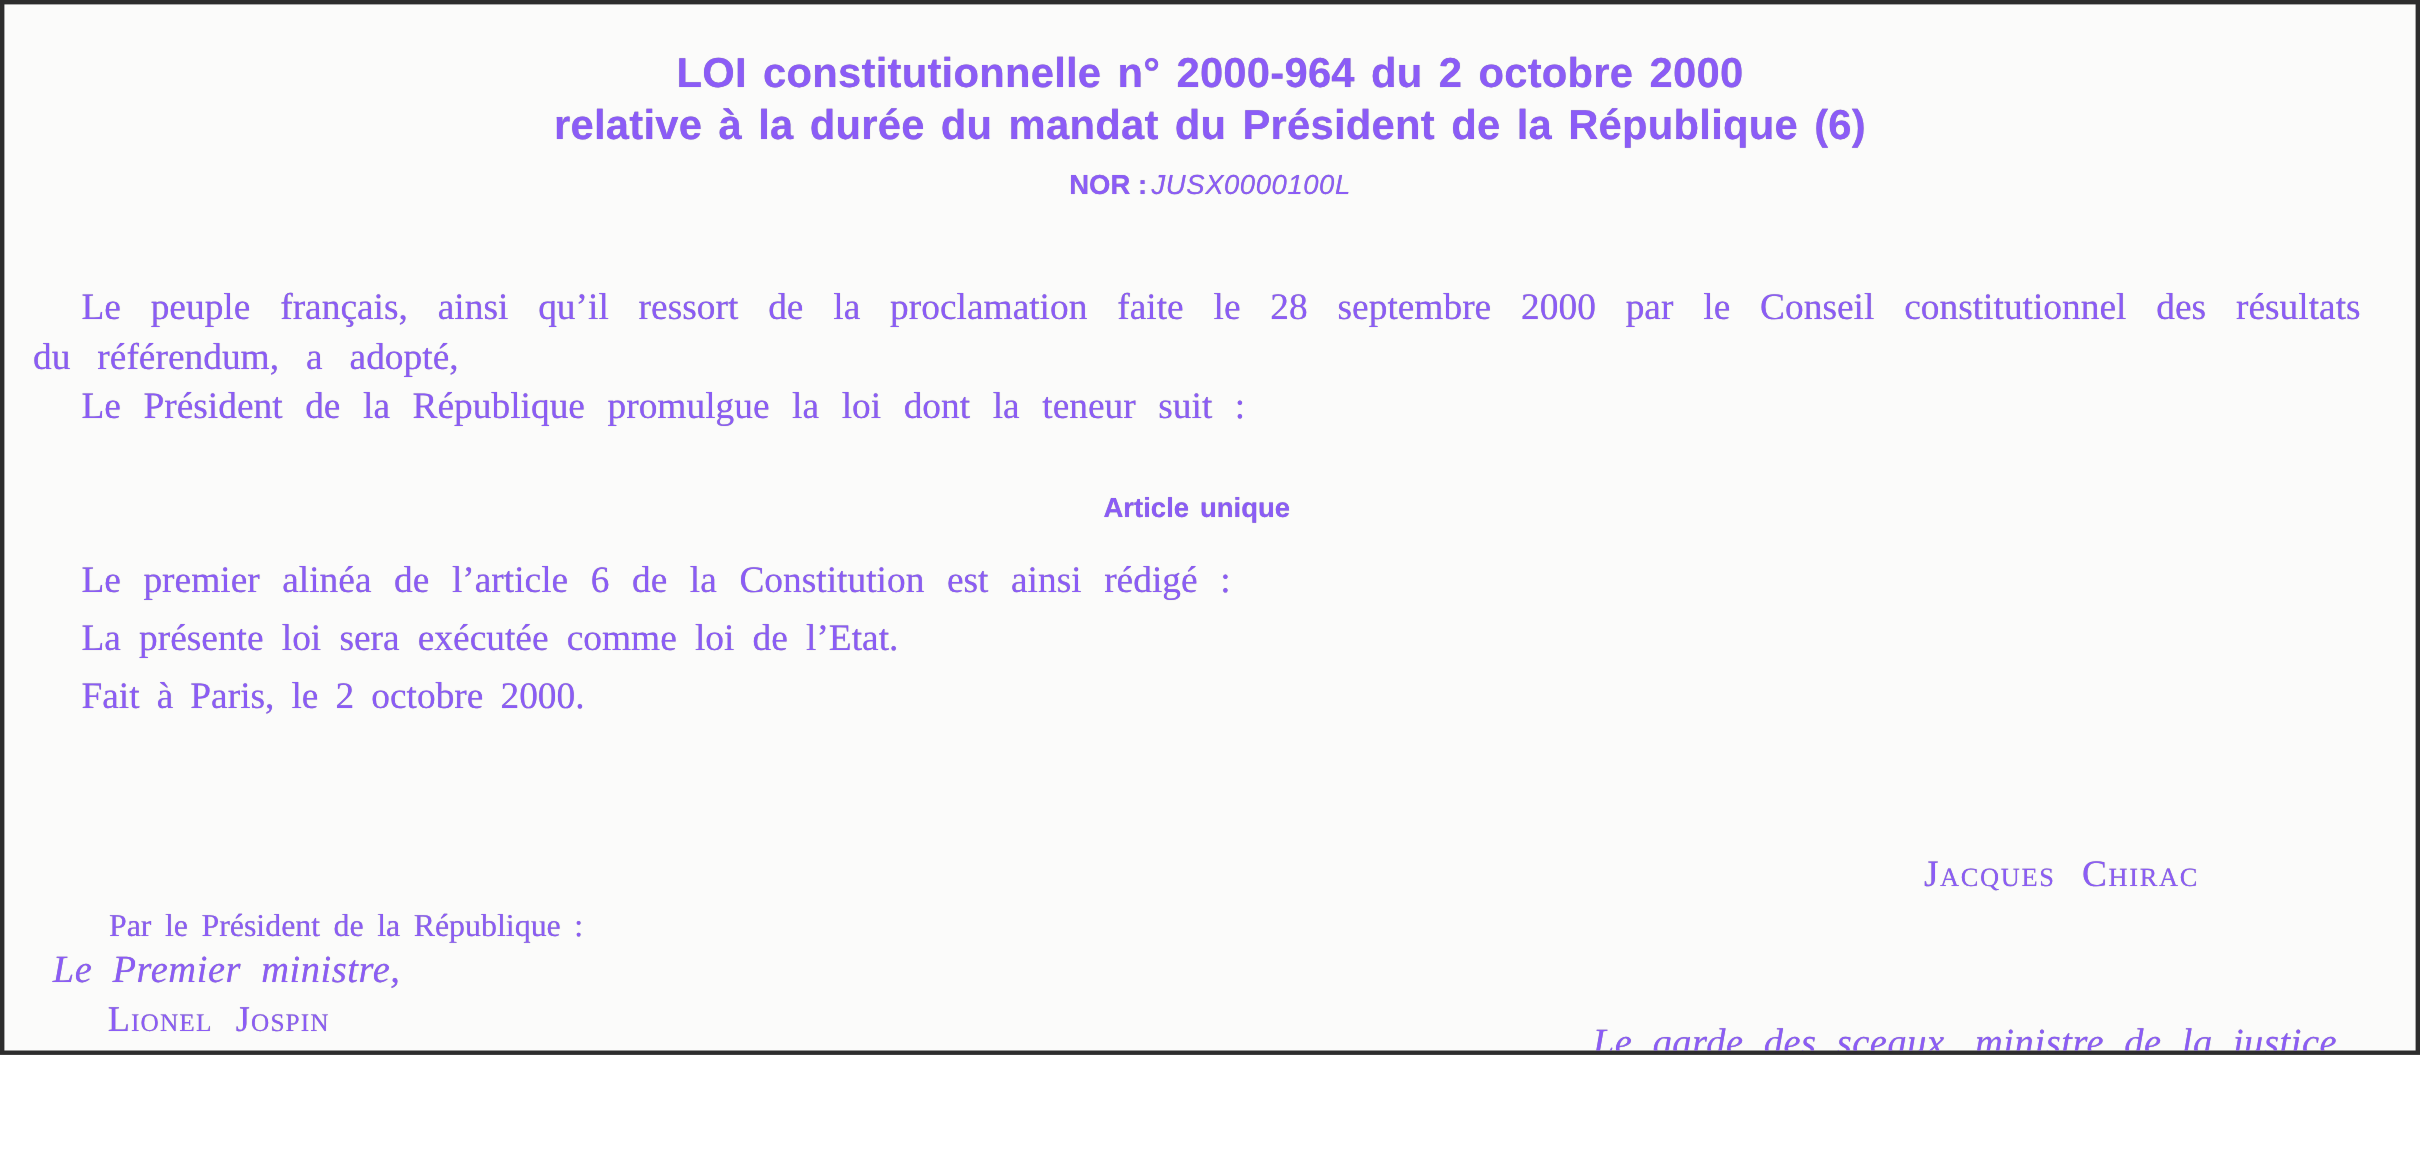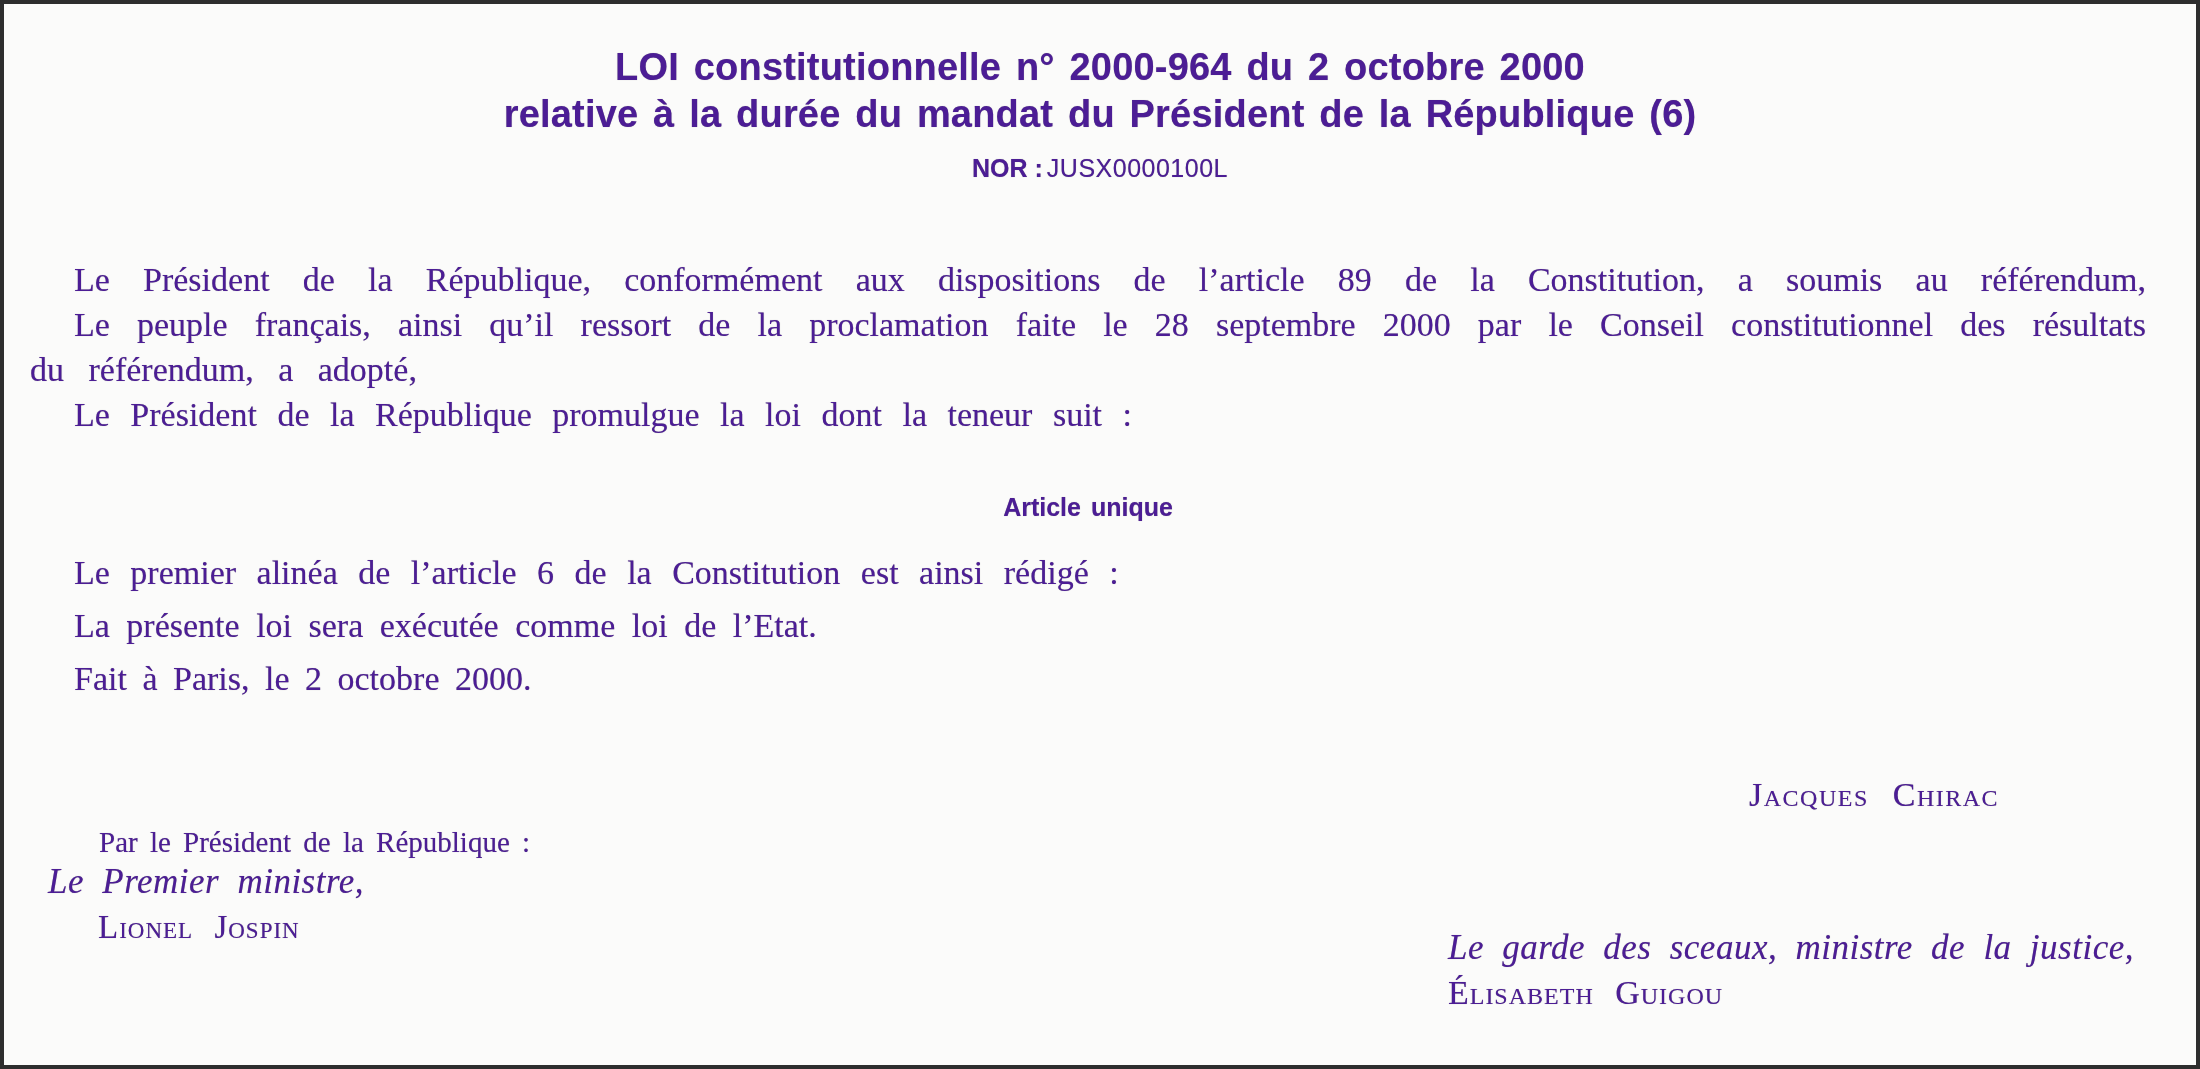--- a/index.html
+++ b/index.html
@@ -4,24 +4,24 @@
 <style>
   html, body {
     margin: 0;
     padding: 0;
     background: #ffffff;
   }
   .page {
     position: relative;
     box-sizing: border-box;
     width: 2200px;
-    height: 1069px;
+    height: 959px;
     border: 4px solid #2d2d2d;
     background: #fbfbfa;
-    color: #4c1d95;
+    color: #8b5cf6;
     font-family: "Liberation Serif", "DejaVu Serif", serif;
     overflow: hidden;
     text-shadow: 0 0 0.7px rgba(25,25,25,0.45);
   }
 
   
   .doc-header {
     padding-top: 40px;
     text-align: center;
   }
@@ -32,21 +32,21 @@
     line-height: 47px;
     word-spacing: 4px;
     letter-spacing: 0.2px;
   }
   .nor-line {
     margin-top: 16px;
     font-family: "Liberation Sans", sans-serif;
     font-size: 25px;
   }
   .nor-label { font-weight: bold; }
-  .nor-value { margin-left: 4px; letter-spacing: 0.5px; }
+  .nor-value { font-style: italic; margin-left: 4px; letter-spacing: 0.5px; }
 
   
   .content {
     padding: 0 50px 0 26px;
   }
   .content p {
     margin: 0;
     font-size: 34px;
     line-height: 45px;
   }
@@ -130,21 +130,20 @@
     <div class="title-line">LOI constitutionnelle n° 2000-964 du 2 octobre 2000</div>
     <div class="title-line">relative à la durée du mandat du Président de la République (6)</div>
     <div class="nor-line">
       <span class="nor-label">NOR :</span><span class="nor-value">JUSX0000100L</span>
     </div>
   </div>
 
   <div class="content">
 
     <div class="preamble">
-      <p class="indent jfull ws16">Le Président de la République, conformément aux dispositions de l’article 89 de la Constitution, a soumis au référendum,</p>
       <p class="indent jwrap ws16">Le peuple français, ainsi qu’il ressort de la proclamation faite le 28 septembre 2000 par le Conseil constitutionnel des résultats du référendum, a adopté,</p>
       <p class="indent ws12">Le Président de la République promulgue la loi dont la teneur suit :</p>
     </div>
 
     <div class="article-heading">Article unique</div>
 
     <div class="article">
       <p class="indent ws12">Le premier alinéa de l’article 6 de la Constitution est ainsi rédigé :</p>
       <p class="indent ws8">La présente loi sera exécutée comme loi de l’Etat.</p>
       <p class="indent ws7">Fait à Paris, le 2 octobre 2000.</p>

